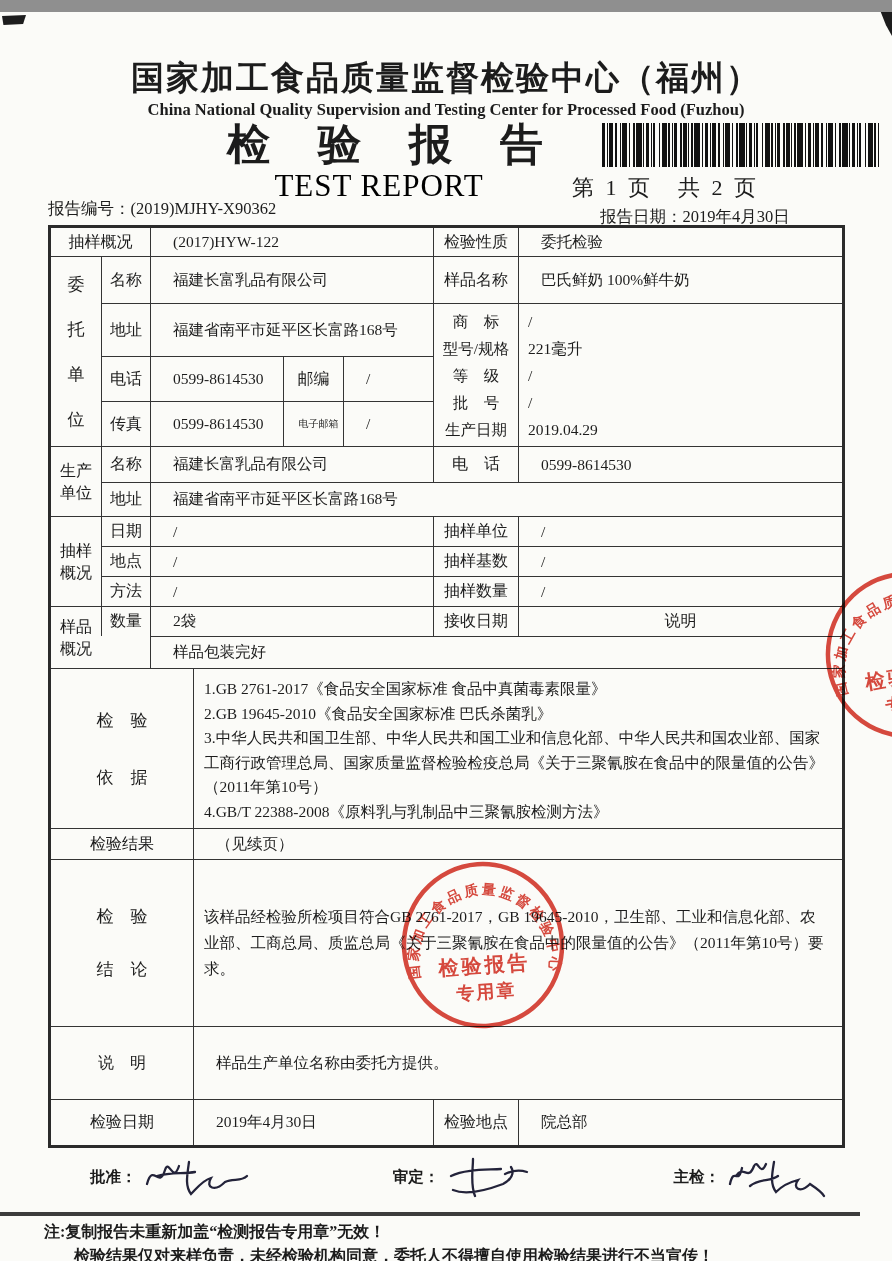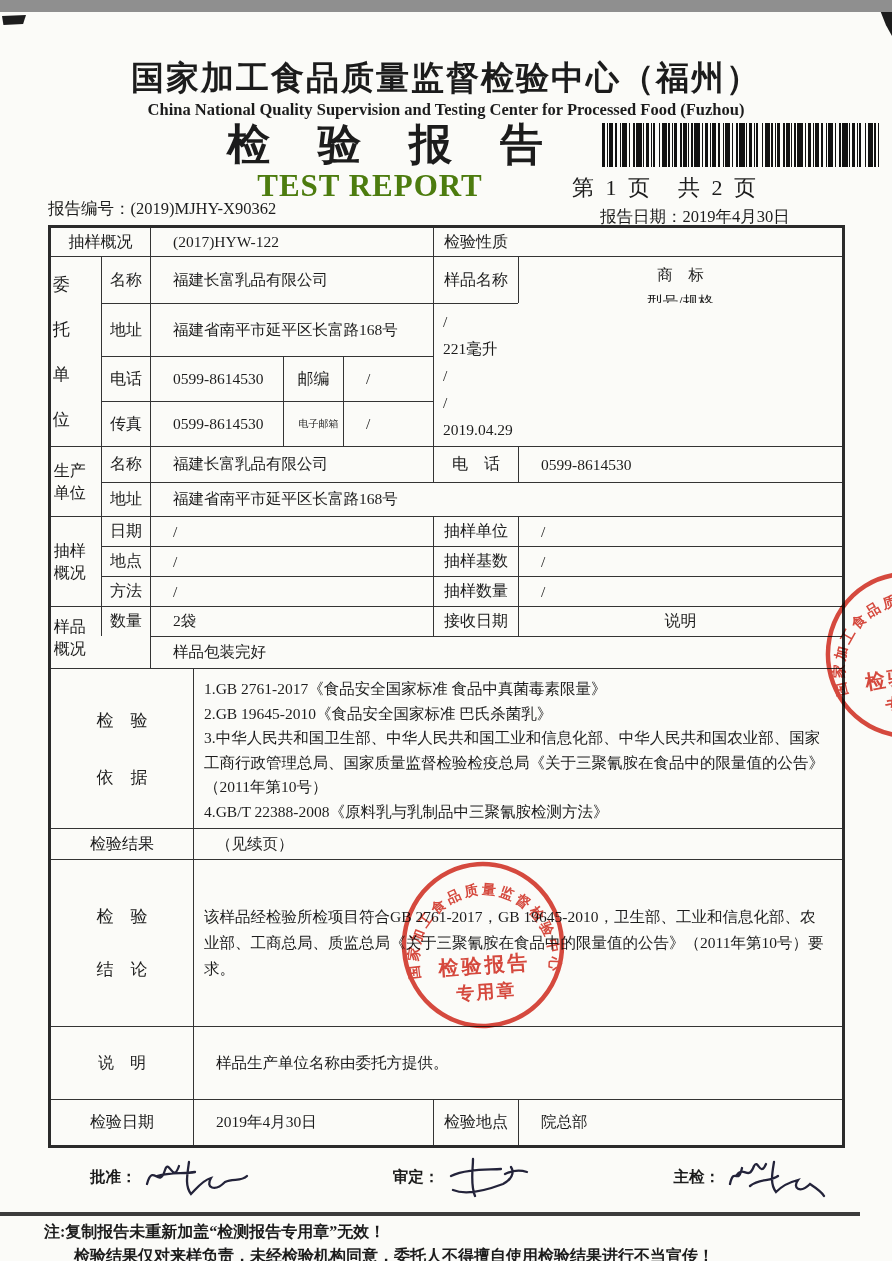--- a/index.html
+++ b/index.html
@@ -6,36 +6,36 @@
   html,body{background:#8f8f8f}
   .page{position:relative;width:892px;height:1261px;margin:12px auto;background:#fbfbf8;
         overflow:hidden;font-family:"Liberation Serif","DejaVu Serif",serif;color:#1c1c1c}
   
   .org-cn{position:absolute;top:44px;left:0;width:100%;text-align:center;
           font-size:33px;font-weight:bold;letter-spacing:2px}
   .org-en{position:absolute;top:88px;left:0;width:100%;text-align:center;
           font-size:16.5px;font-weight:bold}
   .title-cn{position:absolute;top:104px;left:150px;width:470px;text-align:center;
             font-size:43px;font-weight:bold;letter-spacing:48px;text-indent:48px;white-space:nowrap}
-  .title-en{position:absolute;top:156px;left:135px;width:470px;text-align:center;
-            font-size:31px;font-weight:bold;letter-spacing:1px;color:#4d7c0f}
+  .title-en{position:absolute;top:156px;left:144px;width:470px;text-align:center;
+            font-size:31px;font-weight:normal;letter-spacing:1px;color:#000000}
   .barcode{position:absolute;left:602px;top:111px}
   .page-info{position:absolute;left:572px;top:161px;font-size:22px;letter-spacing:3px}
   .report-no{position:absolute;left:48px;top:186px;font-size:16.5px}
   .report-date{position:absolute;left:600px;top:194px;font-size:16.5px}
   
   .rt{position:absolute;left:48px;top:213px;width:797px;border:3px solid #2b2b2b;background:transparent}
   .band{display:grid;width:100%}
   .c{border-left:1.6px solid #343434;border-top:1.6px solid #343434;display:flex;
      align-items:center;font-size:15.5px;overflow:hidden;min-width:0}
   .nbl{border-left:none}
   .nbt{border-top:none}
   .lbl{justify-content:center;text-align:center;font-size:16px;white-space:nowrap}
   .val{padding-left:22px}
-  .vgroup{justify-content:flex-start}
+  .vgroup{justify-content:center}
   .vgroup span{display:block;width:1.2em;word-break:break-all;text-align:center;
                font-size:17px;line-height:45px}
   .g2 span{width:2.35em;line-height:1.35;font-size:16px}
   .email span{width:3em;word-break:break-all;font-size:10px;line-height:1.25;text-align:right}
   .speccol{flex-direction:column;justify-content:space-around;align-items:center;padding:4px 0}
   .speccol.valside{align-items:flex-start;padding-left:9px}
   .speccol span{line-height:27px;white-space:nowrap}
   .biglabel{flex-direction:column;justify-content:center;gap:34px;font-size:17px}
   .biglabel.tight{gap:30px}
   .basis-content{display:block;padding:8px 16px 0 10px;line-height:24.5px;align-items:flex-start}
@@ -87,20 +87,21 @@
   <div class="report-date">
     <span>报告日期：</span><span>2019年4月30日</span>
   </div>
 
   <div class="rt">
 
     <div class="band" style="grid-template-columns:99px 283px 85px 1fr;height:28px">
       <div class="c lbl nbl nbt">抽样概况</div>
       <div class="c val nbt">(2017)HYW-122</div>
       <div class="c lbl nbt">检验性质</div>
+      <div class="c val nbt">委托检验</div>
     </div>
 
     <div class="band" style="grid-template-columns:382px 1fr;height:190px">
       <div style="display:grid;grid-template-columns:50px 49px 133px 60px 90px;grid-template-rows:47px 53px 45px 45px">
         <div class="c vgroup nbl" style="grid-row:1/5">
             <span>委托单位</span>
           </div>
         <div class="c lbl">名称</div>
         <div class="c val" style="grid-column:3/6">福建长富乳品有限公司</div>
         <div class="c lbl">地址</div>
@@ -111,20 +112,21 @@
         <div class="c val">/</div>
         <div class="c lbl">传真</div>
         <div class="c val">0599-8614530</div>
         <div class="c lbl email">
             <span>电子邮箱</span>
           </div>
         <div class="c val">/</div>
       </div>
       <div style="display:grid;grid-template-columns:85px 1fr;grid-template-rows:47px 1fr">
         <div class="c lbl">样品名称</div>
+        <div class="c val">巴氏鲜奶 100%鲜牛奶</div>
         <div class="c speccol">
           <span>商　标</span>
           <span>型号/规格</span>
           <span>等　级</span>
           <span>批　号</span>
           <span>生产日期</span>
         </div>
         <div class="c speccol valside">
           <span>/</span>
           <span>221毫升</span>

